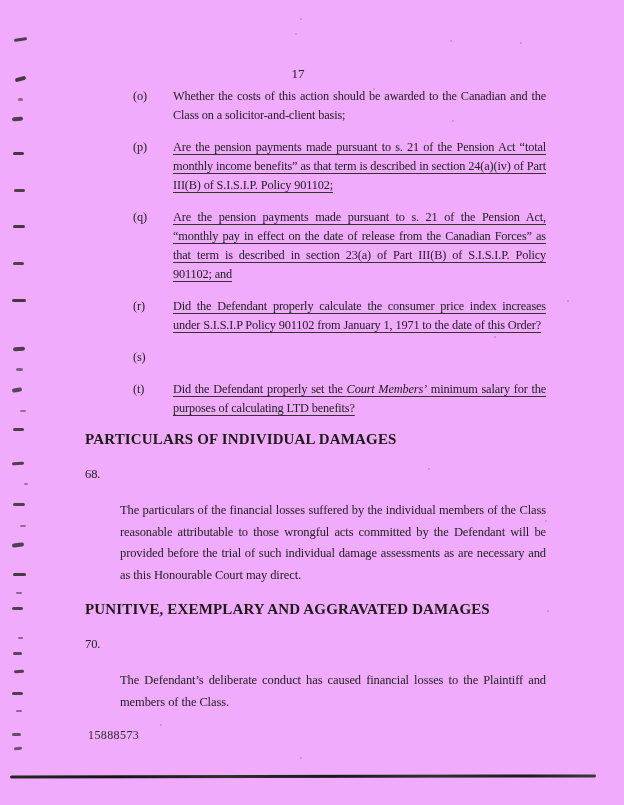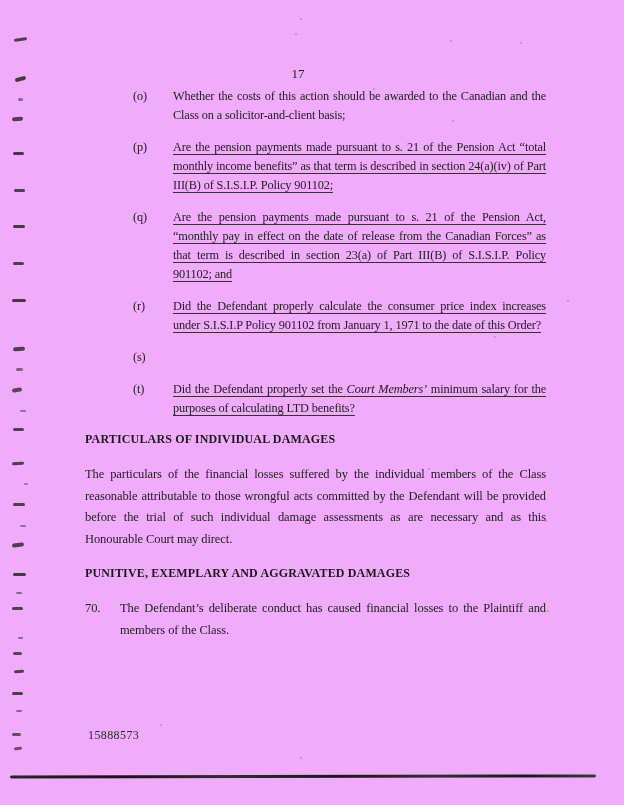--- a/index.html
+++ b/index.html
@@ -35,34 +35,34 @@
   .item-text { flex:1; text-align:justify; }
   .item.u .item-text {
     text-decoration:underline;
     text-decoration-thickness:1px;
     text-underline-offset:2.5px;
     text-decoration-color:#34322e;
   }
   .italic { font-style:italic; }
   .heading {
     font-weight:bold;
-    font-size:12px; line-height:16px;
+    font-size:15px; line-height:16px;
     letter-spacing:0.15px;
     color:#1b1a17;
     margin:7px 0 17px 0;
   }
   .para {
     display:flex;
     font-size:12.5px; line-height:21.5px;
     letter-spacing:-0.1px;
     margin-bottom:15px;
     color:#232220;
   }
   .para-num { width:35px; flex:none; }
-  .para-text { flex:1; text-align:justify; }
+  .para-text { flex:1; text-align:justify;margin-top:36px; }
   .footer-code {
     position:absolute; left:88px; top:728px;
     font-size:12px; letter-spacing:0.4px;
     color:#2b2a27;
   }
   .bottom-rule {
     position:absolute; left:10px; top:775px;
     width:586px; height:3px;
     background:linear-gradient(90deg,#262626 0%,#141414 18%,#2e2e2e 37%,#181818 55%,#303030 72%,#1a1a1a 88%,#3a3a3a 100%);
     border-radius:2px;
@@ -116,20 +116,21 @@
       <div class="item u">
         <span class="item-label">(t)</span>
         <span class="item-text"><span>Did the Defendant properly set the </span><span class="italic">Court Members’</span><span> minimum salary for the purposes of calculating LTD benefits?</span></span>
       </div>
 
     </div>
 
     <div class="heading">PARTICULARS OF INDIVIDUAL DAMAGES</div>
 
     <div class="para">
+      <span class="para-num">68.</span>
       <span class="para-text">The particulars of the financial losses suffered by the individual members of the Class reasonable attributable to those wrongful acts committed by the Defendant will be provided before the trial of such individual damage assessments as are necessary and as this Honourable Court may direct.</span>
     </div>
 
     <div class="heading">PUNITIVE, EXEMPLARY AND AGGRAVATED DAMAGES</div>
 
 
     <div class="para">
       <span class="para-num">70.</span>
       <span class="para-text">The Defendant’s deliberate conduct has caused financial losses to the Plaintiff and members of the Class.</span>
     </div>

